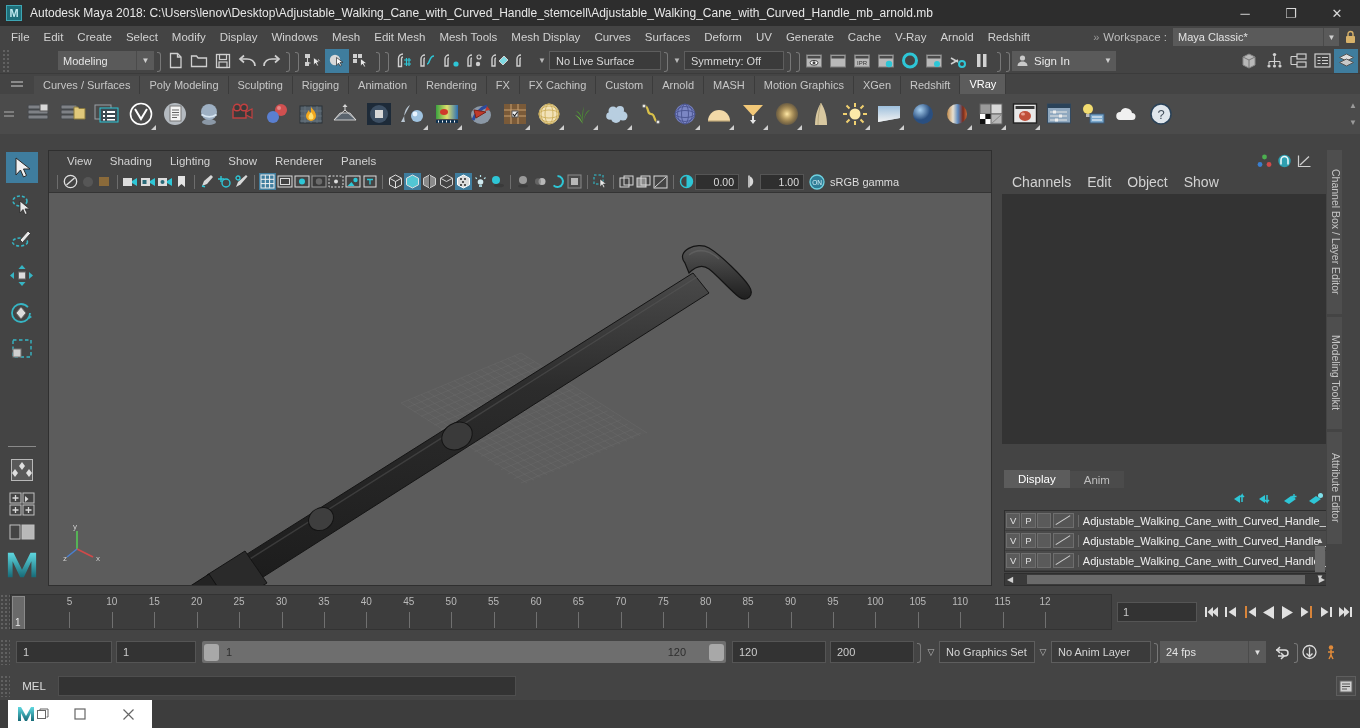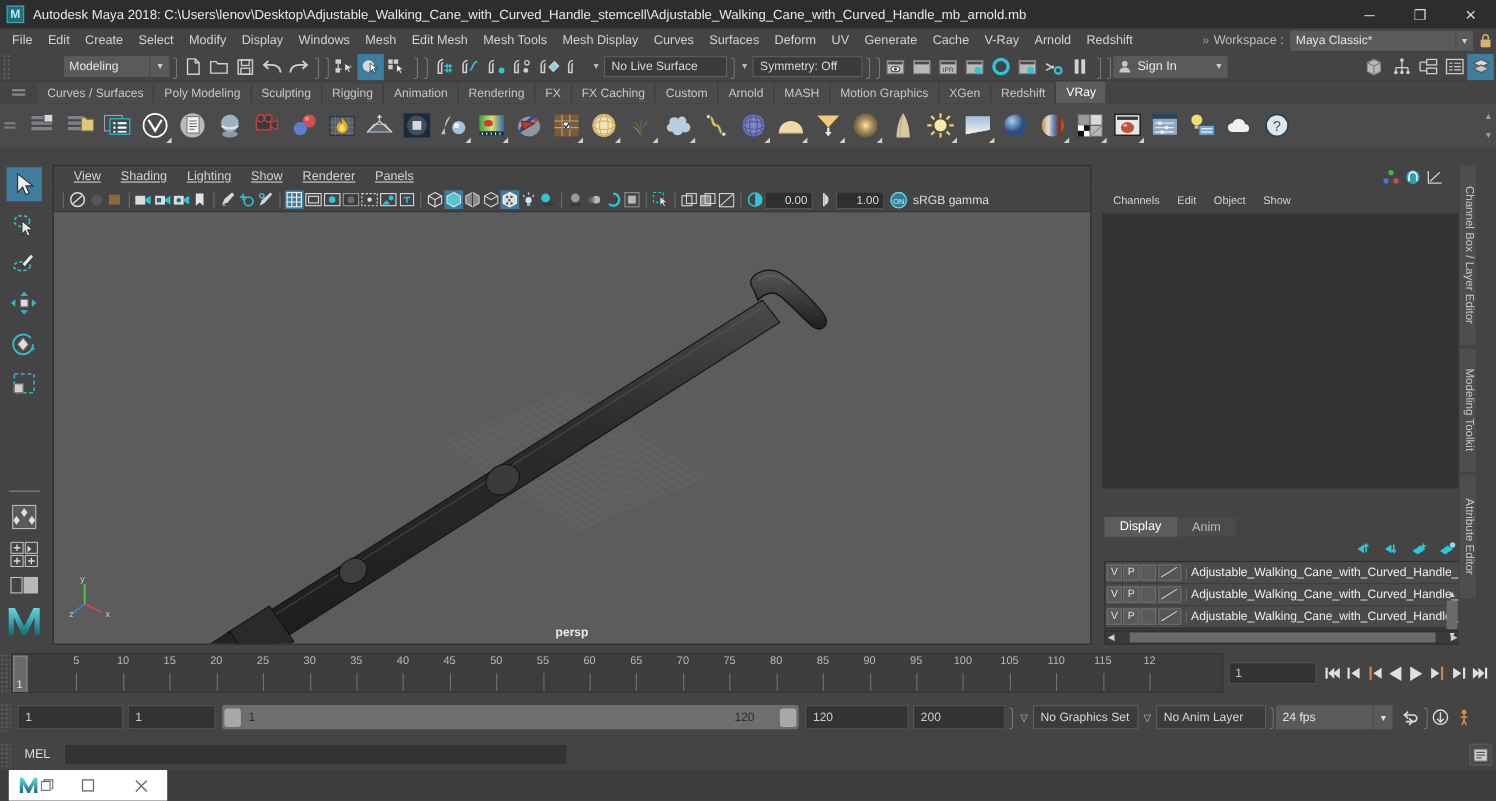--- a/index.html
+++ b/index.html
@@ -114,42 +114,42 @@
   .tool.active { background: #3f7d9e; }
   .tool-div { width: 28px; height:1px; background:#8a8a8a; margin: 8px 0 8px 0;}
 
   
   .viewport-panel {
     position: absolute; left: 48px; top: 150px; width: 944px; height: 436px;
     background: #3b3b3b; border: 1px solid #2f2f2f;
   }
   .vp-menubar { height: 20px; background: #444444; display:flex; align-items:center;
      padding-left: 10px; gap: 2px; }
-  .vp-menubar .mi { padding: 1px 8px; font-size: 11.5px; color: #d2d2d2; text-decoration: underline; }
+  .vp-menubar .mi { padding: 1px 8px; font-size: 11.5px; color: #d2d2d2; }
   .vp-toolbar { height: 22px; background: #444444; display:flex; align-items:center;
      padding-left: 4px; border-bottom:1px solid #343434;}
   .vbtn { width:17px; height:17px; display:flex; align-items:center; justify-content:center; }
   .vbtn.on { background:#3f7d9e; }
   .vsep { width:1px; height:14px; background:#6d6d6d; margin: 0 4px; }
   .numfield { width: 44px; height: 16px; background:#2f2f2f; border:1px solid #555;
      color:#ddd; font-size:10.5px; display:flex; align-items:center; justify-content:flex-end;
      padding-right:4px; }
   .vp-canvas { position:absolute; left:0; top:42px; right:0; bottom:0;
      background: linear-gradient(#5c5c5c, #5c5c5c); overflow:hidden; }
   .persp-label { position:absolute; bottom:4px; left:0; right:0; text-align:center;
      color:#e9e9e9; font-size:11px; font-weight:bold; }
   .axis-gizmo { position:absolute; left: 14px; bottom: 22px; width: 42px; height: 44px; }
 
   
   .rightpanel { position: absolute; left: 998px; top: 150px; width: 344px; height: 436px;
      background: #444444; }
   .cb-icons { height: 22px; display:flex; align-items:center; justify-content:flex-end;
      padding-right: 30px; gap: 5px; }
   .cb-menubar { height: 20px; display:flex; align-items:center; padding-left: 6px; }
-  .cb-menubar .mi { padding: 1px 8px; font-size: 10px; color:#d2d2d2; }
+  .cb-menubar .mi { padding: 1px 8px; font-size: 14px; color:#d2d2d2; }
   .cb-body { margin: 2px 4px 0 4px; height: 250px; background: #333333; }
   .layer-editor { position:absolute; left:0; bottom:0; width: 336px; }
   .le-tabs { height: 18px; display:flex; align-items:flex-end; padding-left:6px; }
   .le-tab { height:17px; padding: 0 14px; font-size:11.5px; background:#4b4b4b; color:#bdbdbd;
      display:flex;align-items:center;}
   .le-tab.active { background: #5c5c5c; color:#fff; height:18px;}
   .le-menubar { height: 20px; display:flex; align-items:center; padding-left:6px; }
   .le-menubar .mi { padding:1px 7px; font-size:11.5px; color:#d2d2d2;}
   .le-btnrow { height: 20px; display:flex; align-items:center; justify-content:flex-end;
      padding-right: 10px; gap: 9px; }
@@ -1279,21 +1279,20 @@
         <svg width="42" height="44" viewBox="0 0 42 44">
           <path d="M14 30 L14 12" stroke="#55c855" stroke-width="1.6"></path>
           <path d="M14 30 L30 38" stroke="#d04a4a" stroke-width="1.6"></path>
           <path d="M14 30 L4 38" stroke="#4a7fd0" stroke-width="1.6"></path>
           <text x="10" y="10" font-size="8" fill="#cfcfcf" font-family="Liberation Sans">y</text>
           <text x="33" y="42" font-size="8" fill="#cfcfcf" font-family="Liberation Sans">x</text>
           <text x="0" y="42" font-size="8" fill="#cfcfcf" font-family="Liberation Sans">z</text>
         </svg>
       </div>
 
-      <div class="persp-label">persp</div>
     </div>
   </div>
 
   <div class="rightpanel">
 
     <div class="cb-icons">
       <div>
         <svg width="15" height="14" viewBox="0 0 15 14">
             <circle cx="7.5" cy="3" r="2.4" fill="#4caf50"></circle>
             <circle cx="3" cy="10.5" r="2.4" fill="#3a7fd0"></circle>

